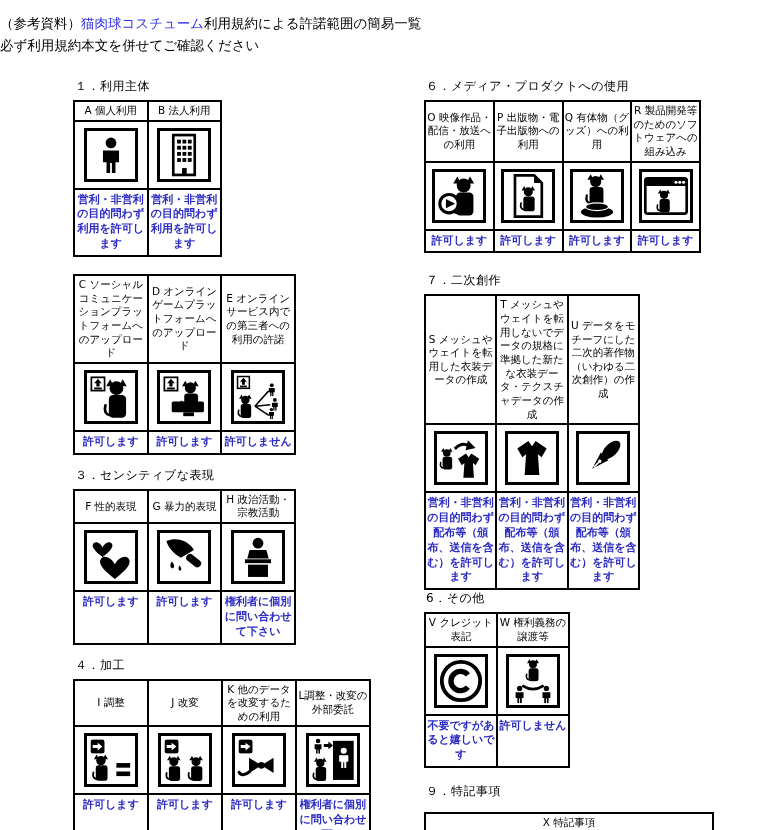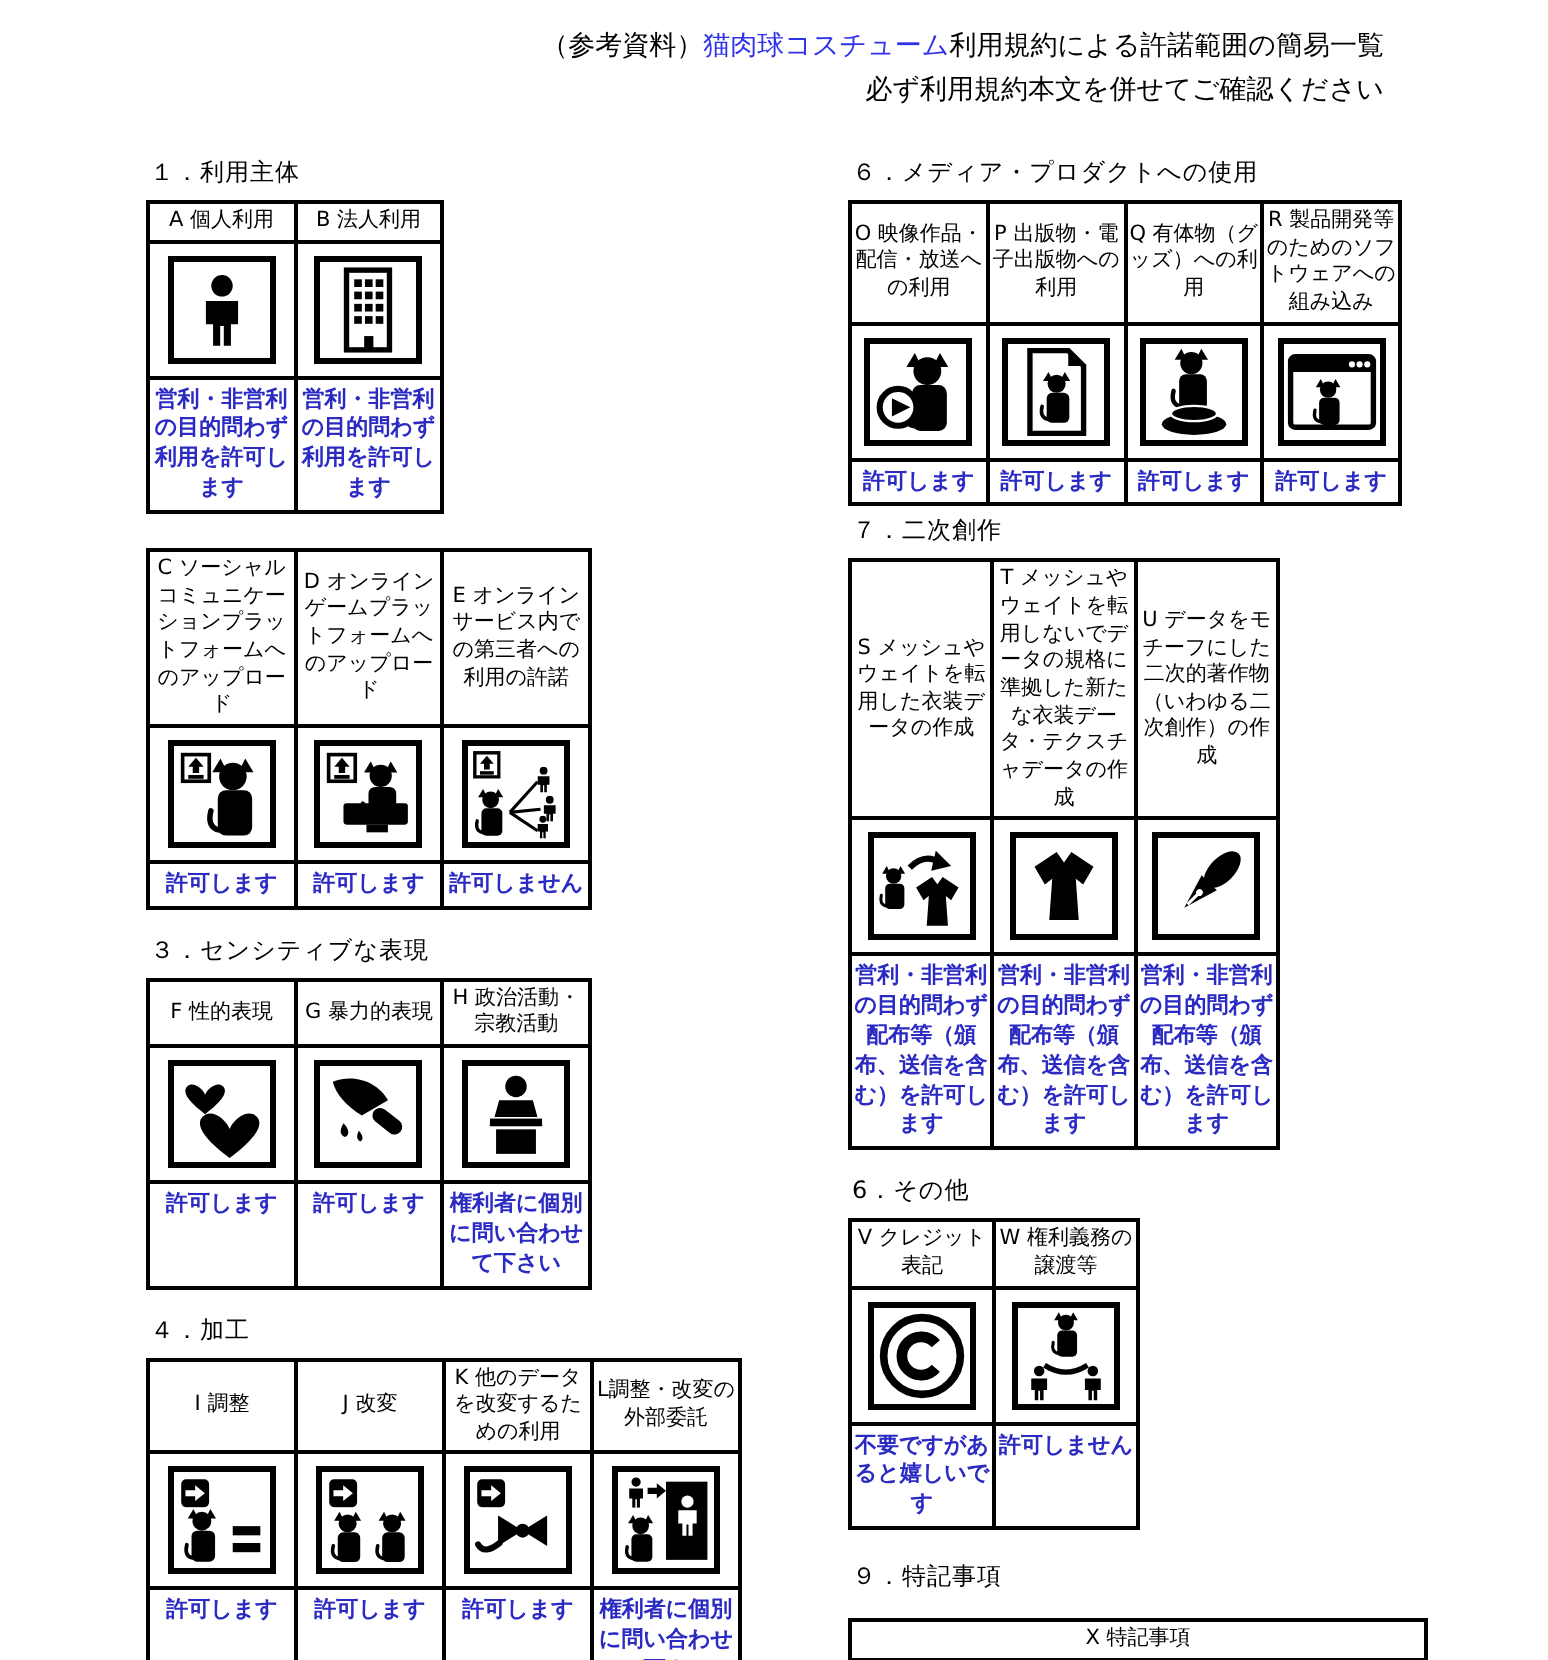--- a/index.html
+++ b/index.html
@@ -1,19 +1,19 @@
 <!DOCTYPE html>
 <html><head>
 <meta charset="utf-8">
 <style>
   *{margin:0;padding:0;box-sizing:border-box}
   html,body{background:#fff}
   body{width:774px;height:830px;position:relative;overflow:hidden;
        font-family:"DejaVu Sans","Liberation Sans",sans-serif;color:#000}
-  .header{position:absolute;top:13px;left:0;width:692px;text-align:right;
+  .header{position:absolute;top:13px;left:0;width:692px;text-align:left;
           font-size:13.5px;line-height:1.6;font-weight:500}
   .link{color:#3032e8;cursor:pointer}
   .col{position:absolute;top:78px}
   .col-left{left:73px;width:315px}
   .col-right{left:424px;width:300px}
   .sec{margin-bottom:14px}
   .sec-h{font-size:12px;margin:0 0 5px 2px;letter-spacing:.5px}
   table{border-collapse:collapse;table-layout:fixed;background:#fff}
   td{border:2px solid #000;text-align:center;vertical-align:top;padding:2px 1px}
   .hdr{font-size:10.5px;line-height:1.3;vertical-align:middle}
@@ -285,21 +285,21 @@
         <td class="status">権利者に個別に問い合わせて下さい</td>
       </tr>
     </tbody>
       </table>
   </div>
 
 </div>
 
 <div class="col col-right">
 
-  <div class="sec" style="margin-bottom:4px">
+  <div class="sec" style="margin-bottom:19px">
     <div class="sec-h">６．メディア・プロダクトへの使用</div>
     <table class="w288">
       <tbody>
           <tr>
         <td class="hdr">O 映像作品・配信・放送への利用</td>
         <td class="hdr">P 出版物・電子出版物への利用</td>
         <td class="hdr">Q 有体物（グッズ）への利用</td>
         <td class="hdr">R 製品開発等のためのソフトウェアへの組み込み</td>
       </tr>
       <tr>
@@ -346,21 +346,21 @@
       <tr>
         <td class="status">許可します</td>
         <td class="status">許可します</td>
         <td class="status">許可します</td>
         <td class="status">許可します</td>
       </tr>
     </tbody>
       </table>
   </div>
 
-  <div class="sec" style="margin-bottom:12px">
+  <div class="sec" style="margin-bottom:0">
     <div class="sec-h">７．二次創作</div>
     <table class="w216">
       <tbody>
           <tr>
         <td class="hdr">S メッシュやウェイトを転用した衣装データの作成</td>
         <td class="hdr">T メッシュやウェイトを転用しないでデータの規格に準拠した新たな衣装データ・テクスチャデータの作成</td>
         <td class="hdr">U データをモチーフにした二次的著作物（いわゆる二次創作）の作成</td>
       </tr>
       <tr>
         <td class="iconcell">

